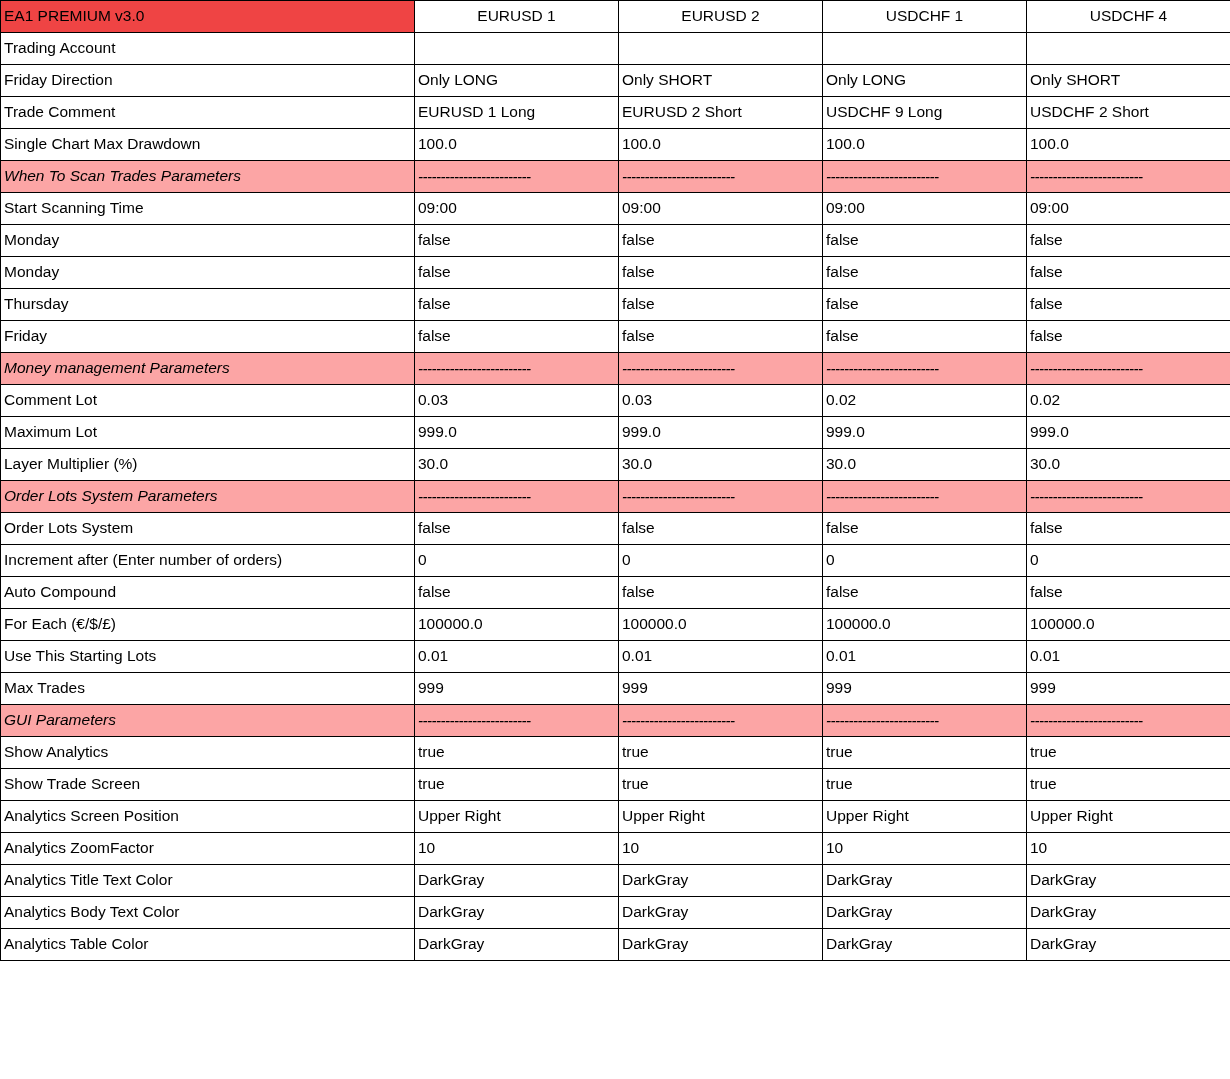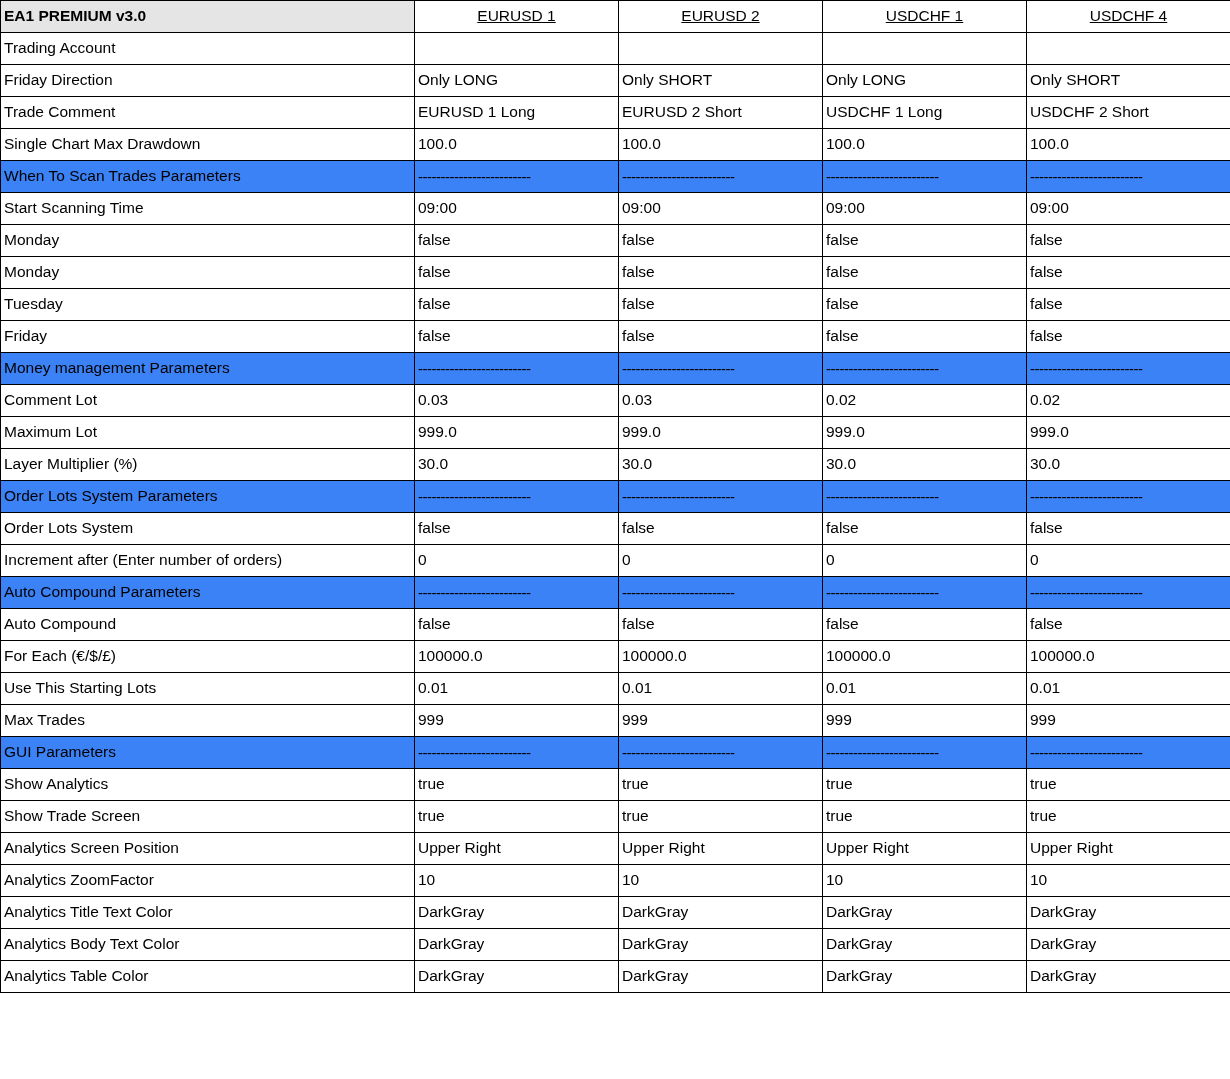--- a/index.html
+++ b/index.html
@@ -26,32 +26,32 @@
     padding: 0 3px 1px 3px;
     vertical-align: middle;
     white-space: nowrap;
     overflow: hidden;
     line-height: 1;
   }
   col.c-label { width: 414px; }
   col.c-val   { width: 204px; }
   
   tr.header-row td.title-cell {
-    background: #e5e5e5;
-    font-weight: bold;
+    background: #ef4444;
+    font-weight: normal;
     text-align: left;
   }
   tr.header-row td.col-head {
     text-align: center;
     font-weight: normal;
-    text-decoration: underline;
   }
   
   tr.section-row td {
-    background: #3b82f6;
+    background: #fca5a5;
+    font-style: italic;
   }
   tr.section-row td.sec-label {
     font-weight: normal;
   }
   td.sep {
     letter-spacing: -0.5px;
     font-size: 15px;
     overflow: hidden;
   }
   td.val {
@@ -88,21 +88,21 @@
         <td class="param-label">Friday Direction</td>
         <td class="val">Only LONG</td>
         <td class="val">Only SHORT</td>
         <td class="val">Only LONG</td>
         <td class="val">Only SHORT</td>
       </tr>
       <tr class="data-row">
         <td class="param-label">Trade Comment</td>
         <td class="val">EURUSD 1 Long</td>
         <td class="val">EURUSD 2 Short</td>
-        <td class="val">USDCHF 1 Long</td>
+        <td class="val">USDCHF 9 Long</td>
         <td class="val">USDCHF 2 Short</td>
       </tr>
       <tr class="data-row">
         <td class="param-label">Single Chart Max Drawdown</td>
         <td class="val">100.0</td>
         <td class="val">100.0</td>
         <td class="val">100.0</td>
         <td class="val">100.0</td>
       </tr>
       <tr class="section-row">
@@ -127,21 +127,21 @@
         <td class="val">false</td>
       </tr>
       <tr class="data-row">
         <td class="param-label">Monday</td>
         <td class="val">false</td>
         <td class="val">false</td>
         <td class="val">false</td>
         <td class="val">false</td>
       </tr>
       <tr class="data-row">
-        <td class="param-label">Tuesday</td>
+        <td class="param-label">Thursday</td>
         <td class="val">false</td>
         <td class="val">false</td>
         <td class="val">false</td>
         <td class="val">false</td>
       </tr>
       <tr class="data-row">
         <td class="param-label">Friday</td>
         <td class="val">false</td>
         <td class="val">false</td>
         <td class="val">false</td>
@@ -189,27 +189,20 @@
         <td class="val">false</td>
         <td class="val">false</td>
       </tr>
       <tr class="data-row">
         <td class="param-label">Increment after (Enter number of orders)</td>
         <td class="val">0</td>
         <td class="val">0</td>
         <td class="val">0</td>
         <td class="val">0</td>
       </tr>
-      <tr class="section-row">
-        <td class="sec-label">Auto Compound Parameters</td>
-        <td class="sep">-------------------------</td>
-        <td class="sep">-------------------------</td>
-        <td class="sep">-------------------------</td>
-        <td class="sep">-------------------------</td>
-      </tr>
       <tr class="data-row">
         <td class="param-label">Auto Compound</td>
         <td class="val">false</td>
         <td class="val">false</td>
         <td class="val">false</td>
         <td class="val">false</td>
       </tr>
       <tr class="data-row">
         <td class="param-label">For Each (€/$/£)</td>
         <td class="val">100000.0</td>

